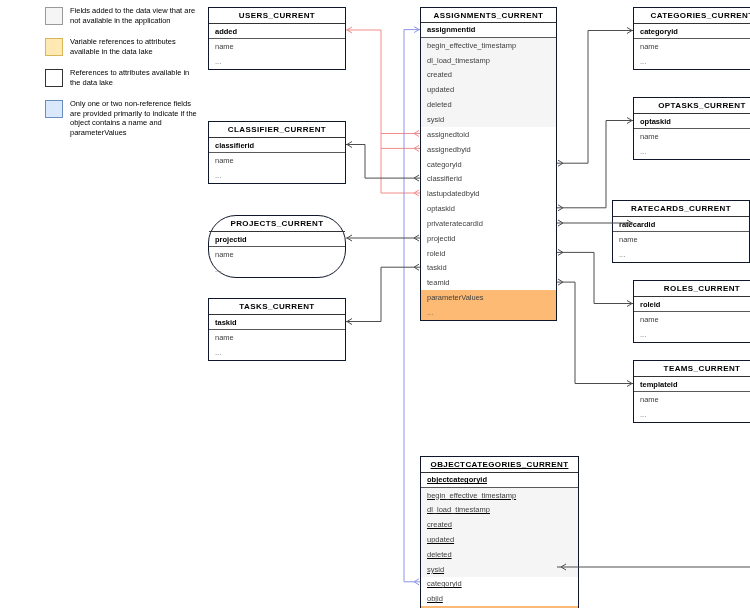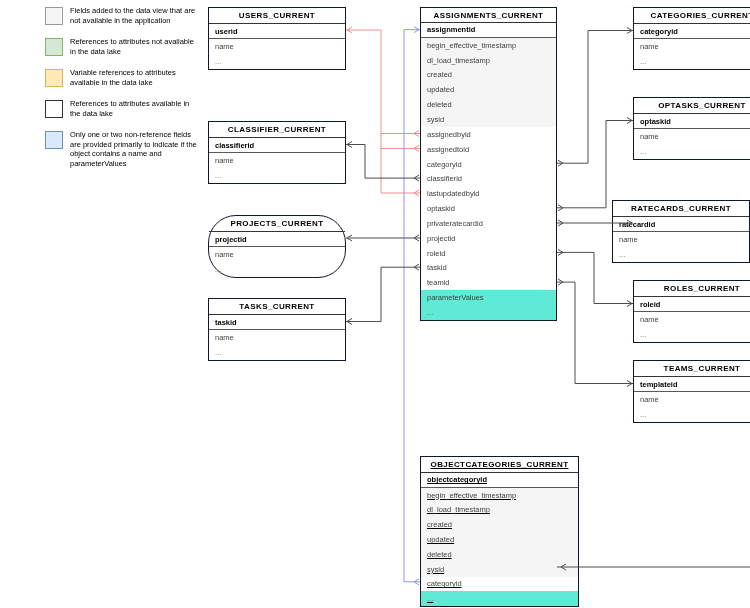--- a/index.html
+++ b/index.html
@@ -23,55 +23,51 @@
     border-bottom:1px solid #333333; letter-spacing:0.4px;
     box-sizing:border-box;
   }
   .er-row {
     display:flex; align-items:center; padding-left:6px;
     font-size:7.5px; color:#3f3f3f; box-sizing:border-box;
     white-space:nowrap; overflow:hidden;
   }
   .er-row.pk { font-weight:bold; color:#000; border-bottom:1px solid #595959; }
   .er-row.gray { background:#f5f5f5; }
-  .er-row.blue { background:#5eead4; }
+  .er-row.blue { background:#fdba74; }
   .er-row.dots { color:#666; }
   
   #wires { position:absolute; left:0; top:0; pointer-events:none; }
 </style>
 </head>
 <body>
 
 <div id="canvas">
   <div id="legend">
       <div class="legend-item">
         <span class="legend-swatch" style="background: rgb(245, 245, 245); border-color: rgb(153, 153, 153);"></span>
         <div class="legend-text">Fields added to the data view that are not available in the application</div>
       </div>
       <div class="legend-item">
-        <span class="legend-swatch" style="background: rgb(213, 232, 212); border-color: rgb(130, 179, 102);"></span>
-        <div class="legend-text">References to attributes not available in the data lake</div>
-      </div>
-      <div class="legend-item">
         <span class="legend-swatch" style="background: rgb(255, 233, 179); border-color: rgb(214, 182, 86);"></span>
         <div class="legend-text">Variable references to attributes available in the data lake</div>
       </div>
       <div class="legend-item">
         <span class="legend-swatch" style="background: rgb(255, 255, 255); border-color: rgb(51, 51, 51);"></span>
         <div class="legend-text">References to attributes available in the data lake</div>
       </div>
       <div class="legend-item">
         <span class="legend-swatch" style="background: rgb(218, 232, 252); border-color: rgb(108, 142, 191);"></span>
         <div class="legend-text">Only one or two non-reference fields are provided primarily to indicate if the object contains a name and parameterValues</div>
       </div>
     </div>
   <div id="tables">
       <div class="er-table" style="left: 165px; top: 7px; width: 138px;">
         <div class="er-title" style="height: 16px;">USERS_CURRENT</div>
-        <div class="er-row pk" style="height: 15px;">userid</div>
+        <div class="er-row pk" style="height: 15px;">added</div>
         <div class="er-row plain" style="height: 15px;">name</div>
         <div class="er-row dots" style="height: 15px;">...</div>
       </div>
       <div class="er-table" style="left: 165px; top: 121px; width: 138px;">
         <div class="er-title" style="height: 16px;">CLASSIFIER_CURRENT</div>
         <div class="er-row pk" style="height: 15px;">classifierid</div>
         <div class="er-row plain" style="height: 15px;">name</div>
         <div class="er-row dots" style="height: 15px;">...</div>
       </div>
       <div class="er-table" style="left: 165px; top: 215px; width: 138px; border-radius: 28px;">
@@ -88,22 +84,22 @@
       </div>
       <div class="er-table" style="left: 377px; top: 7px; width: 137px;">
         <div class="er-title" style="height: 15px;">ASSIGNMENTS_CURRENT</div>
         <div class="er-row pk" style="height: 14.85px; text-align: right;">assignmentid</div>
         <div class="er-row gray" style="height: 14.85px;">begin_effective_timestamp</div>
         <div class="er-row gray" style="height: 14.85px;">dl_load_timestamp</div>
         <div class="er-row gray" style="height: 14.85px;">created</div>
         <div class="er-row gray" style="height: 14.85px;">updated</div>
         <div class="er-row gray" style="height: 14.85px;">deleted</div>
         <div class="er-row gray" style="height: 14.85px;">sysid</div>
+        <div class="er-row plain" style="height: 14.85px;">assignedtoid</div>
         <div class="er-row plain" style="height: 14.85px;">assignedbyid</div>
-        <div class="er-row plain" style="height: 14.85px;">assignedtoid</div>
         <div class="er-row plain" style="height: 14.85px;">categoryid</div>
         <div class="er-row plain" style="height: 14.85px;">classifierid</div>
         <div class="er-row plain" style="height: 14.85px;">lastupdatedbyid</div>
         <div class="er-row plain" style="height: 14.85px;">optaskid</div>
         <div class="er-row plain" style="height: 14.85px;">privateratecardid</div>
         <div class="er-row plain" style="height: 14.85px;">projectid</div>
         <div class="er-row plain" style="height: 14.85px;">roleid</div>
         <div class="er-row plain" style="height: 14.85px;">taskid</div>
         <div class="er-row plain" style="height: 14.85px;">teamid</div>
         <div class="er-row blue" style="height: 14.85px;">parameterValues</div>
@@ -142,20 +138,21 @@
       <div class="er-table" style="left: 377px; top: 456px; width: 159px; text-decoration: underline;">
         <div class="er-title" style="height: 16px;">OBJECTCATEGORIES_CURRENT</div>
         <div class="er-row pk" style="height: 14.8px;">objectcategoryid</div>
         <div class="er-row gray" style="height: 14.8px;">begin_effective_timestamp</div>
         <div class="er-row gray" style="height: 14.8px;">dl_load_timestamp</div>
         <div class="er-row gray" style="height: 14.8px;">created</div>
         <div class="er-row gray" style="height: 14.8px;">updated</div>
         <div class="er-row gray" style="height: 14.8px;">deleted</div>
         <div class="er-row gray" style="height: 14.8px;">sysid</div>
         <div class="er-row plain" style="height: 14.8px;">categoryid</div>
+        <div class="er-row plain" style="height: 14.8px;">objid</div>
         <div class="er-row blue dots" style="height: 14.8px;">...</div>
       </div>
     </div>
   <svg id="wires" width="750" height="608">
       <g>
         <polyline points="303,30 338,30 338,193 377,193" fill="none" stroke="#f28b8b" stroke-width="1"></polyline>
         <path d="M 309,27 L 304,30 L 309,33" fill="none" stroke="#f28b8b" stroke-width="1"></path>
         <path d="M 376,190 L 371,193 L 376,196" fill="none" stroke="#f28b8b" stroke-width="1"></path>
       </g>
       <g>

